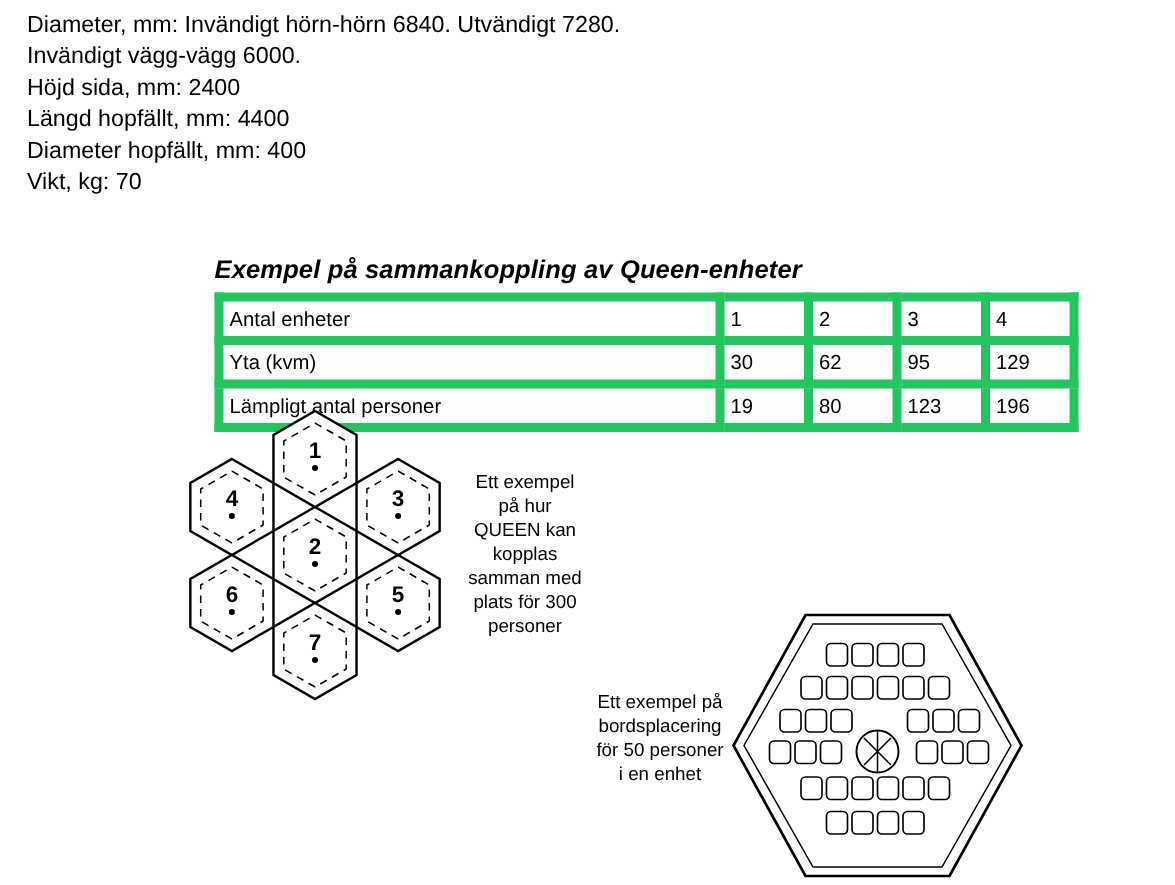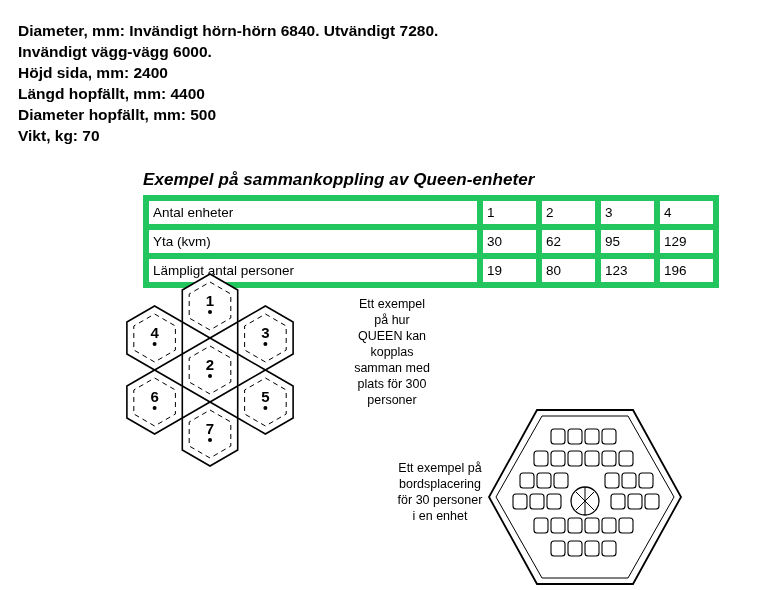--- a/index.html
+++ b/index.html
@@ -13,23 +13,22 @@
     position: relative;
     font-family: "Liberation Sans", sans-serif;
     color: #000000;
     overflow: hidden;
   }
 
   
   #spec-list {
     position: absolute;
     left: 18px;
-    top: 20px;
+    top: 6px;
     width: 600px;
-    font-weight: bold;
   }
   #spec-list .spec-line {
     font-size: 15.5px;
     line-height: 21px;
     white-space: pre;
   }
 
   
   #table-block {
     position: absolute;
@@ -79,23 +78,22 @@
 
   
   .caption {
     position: absolute;
     font-size: 12.5px;
     line-height: 16px;
     text-align: center;
   }
   #caption-cluster {
     left: 310px;
-    top: 296px;
+    top: 313px;
     width: 80px;
-    margin-left: 42px;
   }
   #caption-tables {
     left: 385px;
     top: 460px;
     width: 110px;
   }
 
   
   #seating-hex {
     position: absolute;
@@ -104,21 +102,21 @@
   }
 </style>
 </head>
 <body>
 
 <div id="spec-list">
   <div class="spec-line">Diameter, mm: Invändigt hörn-hörn 6840. Utvändigt 7280.</div>
   <div class="spec-line">Invändigt vägg-vägg 6000.</div>
   <div class="spec-line">Höjd sida, mm: 2400</div>
   <div class="spec-line">Längd hopfällt, mm: 4400</div>
-  <div class="spec-line">Diameter hopfällt, mm: 500</div>
+  <div class="spec-line">Diameter hopfällt, mm: 400</div>
   <div class="spec-line">Vikt, kg: 70</div>
 </div>
 
 <div id="table-block">
   <div id="table-title">Exempel på sammankoppling av Queen-enheter</div>
   <table class="conn-table">
     <tbody>
       <tr>
         <td class="label-cell">Antal enheter</td>
         <td class="num-cell">1</td>
@@ -199,21 +197,21 @@
 <div class="caption" id="caption-cluster" style="white-space: pre-line;">Ett exempel
 på hur
 QUEEN kan
 kopplas
 samman med
 plats för 300
 personer</div>
 
 <div class="caption" id="caption-tables" style="white-space: pre-line;">Ett exempel på
 bordsplacering
-för 30 personer
+för 50 personer
 i en enhet</div>
 
 <div id="seating-hex">
   <svg width="210" height="185" viewBox="0 0 210 185">
 
     <polygon points="57,5 153,5 201,92 153,179 57,179 9,92" fill="#ffffff" stroke="#000000" stroke-width="1.8"></polygon>
     <polygon points="62,11 148,11 194,92 148,173 62,173 16,92" fill="none" stroke="#000000" stroke-width="1"></polygon>
 
     <g fill="#ffffff" stroke="#000000" stroke-width="1.1">
 

